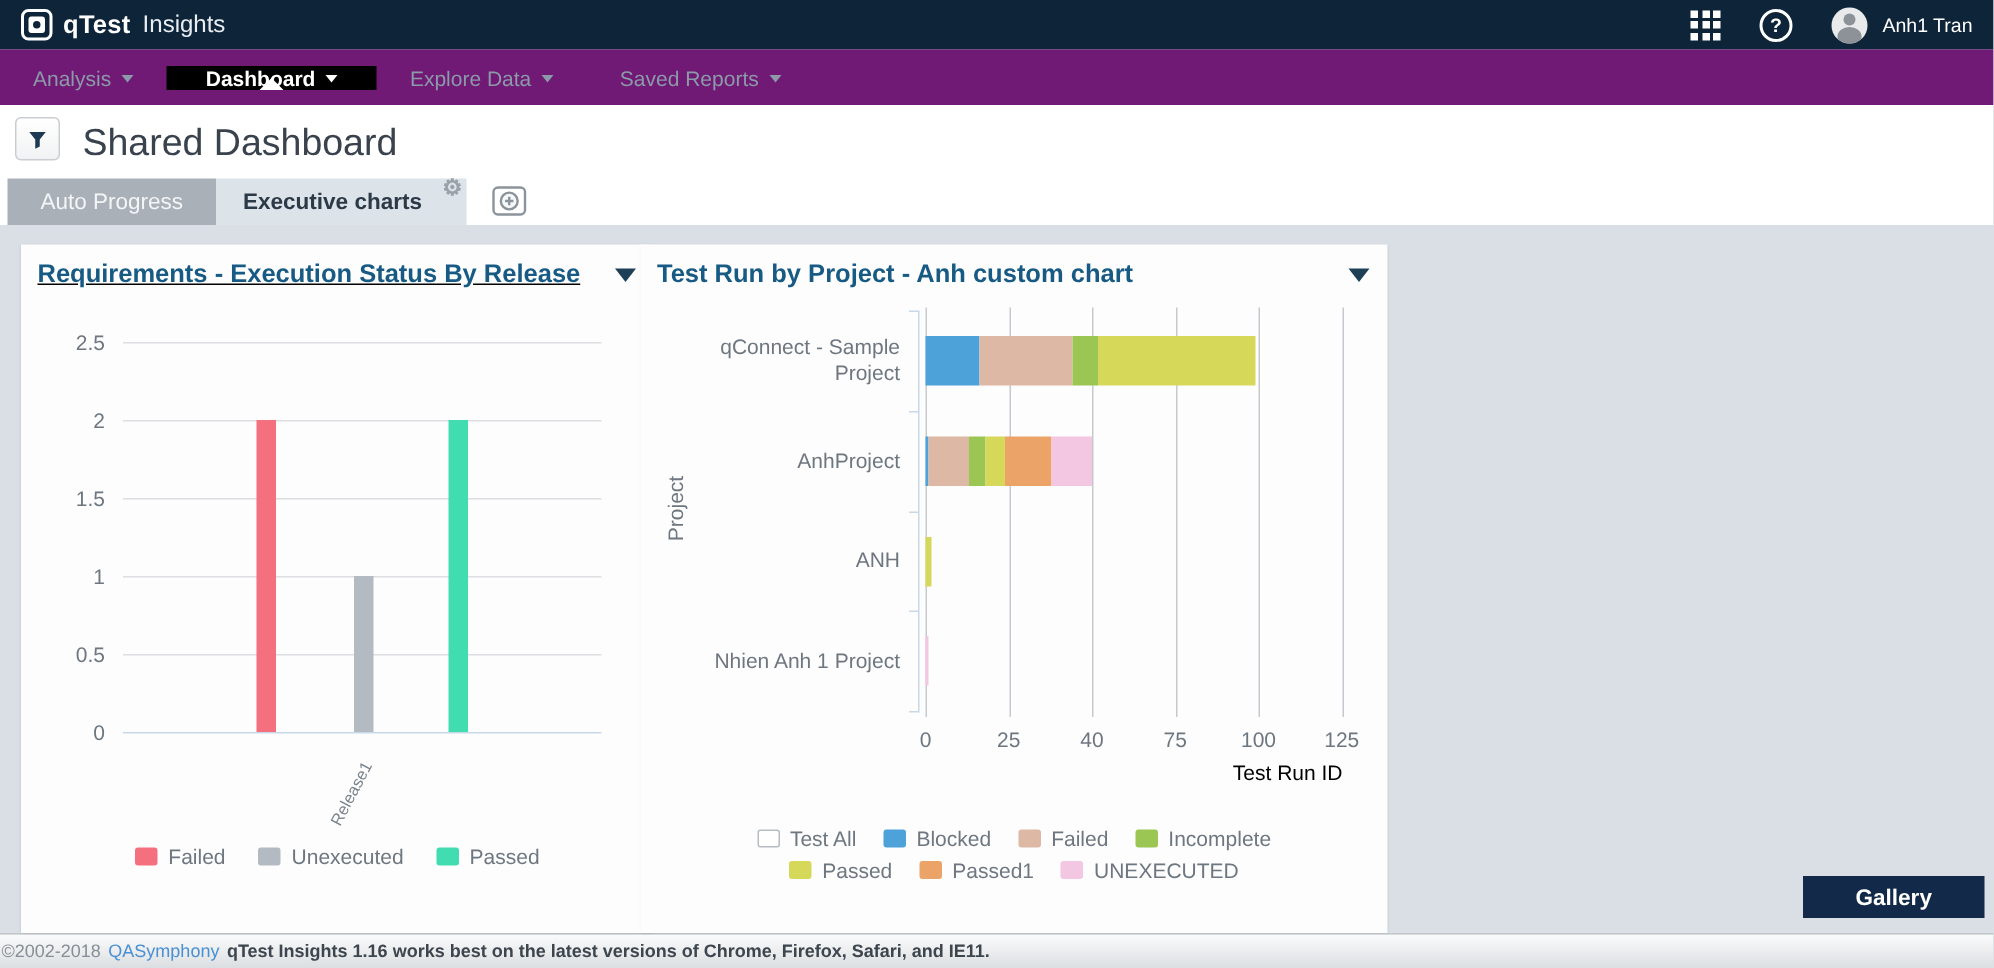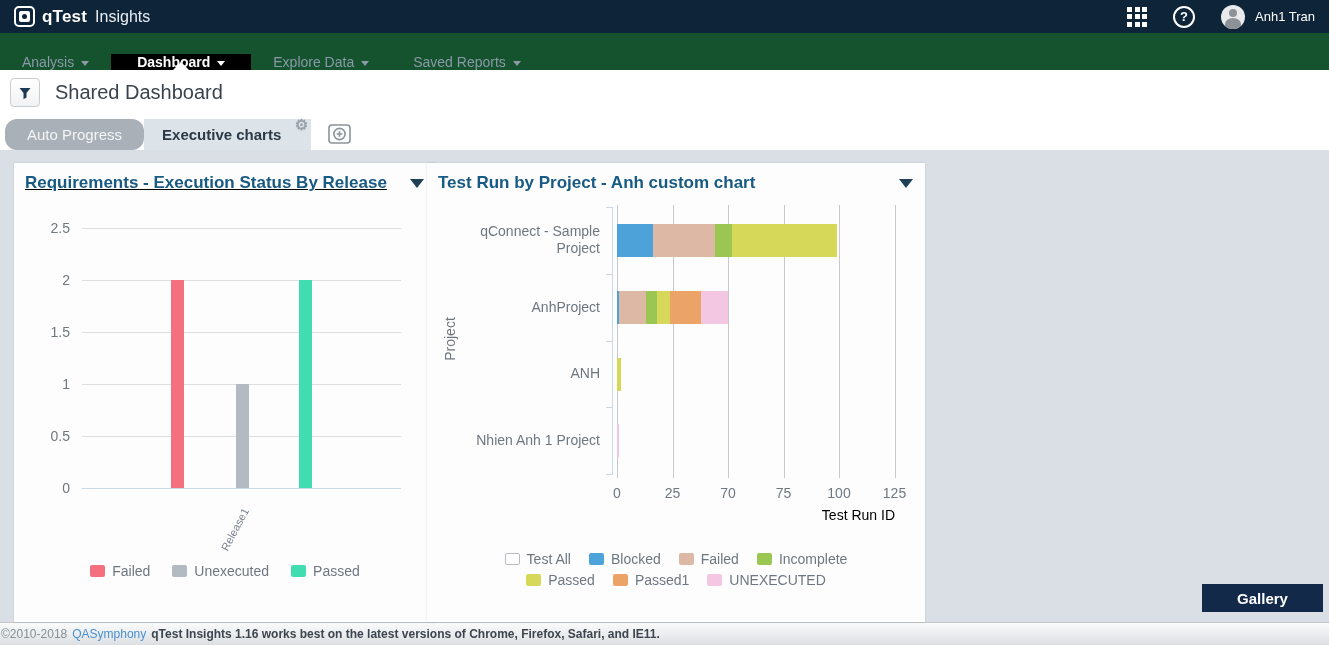--- a/index.html
+++ b/index.html
@@ -24,40 +24,40 @@
   .avatar { width:24px; height:24px; border-radius:50%; background:#e8eaec; overflow:hidden;
     position:relative; }
   .avatar::before { content:""; position:absolute; left:8px; top:4px; width:8px; height:8px;
     border-radius:50%; background:#8d9298; }
   .avatar::after { content:""; position:absolute; left:4px; top:13px; width:16px; height:12px;
     border-radius:50% 50% 0 0; background:#8d9298; }
   .username { color:#fff; font-size:13px; margin-left:-16px; }
   .user-wrap { display:flex; align-items:center; gap:10px; cursor:pointer; }
 
   
-  .navbar { height:37px; background:#14532d; display:flex; align-items:flex-end; }
+  .navbar { height:37px; background:#701a75; display:flex; align-items:center; }
   .nav-item { display:flex; align-items:center; gap:7px; padding:0 22px; color:#8b99a9;
     font-size:14px; cursor:pointer; position:relative; }
   .nav-caret { width:0; height:0; border-left:4px solid transparent; border-right:4px solid transparent;
     border-top:5px solid #8b99a9; margin-top:2px; }
   .nav-item.active { background:#000; color:#fff; font-weight:bold; padding:0 26px; }
   .nav-item.active .nav-caret { border-top-color:#fff; }
   .nav-item.active::after { content:""; position:absolute; bottom:0; left:50%; margin-left:-8px;
     width:0; height:0; border-left:8px solid transparent; border-right:8px solid transparent;
     border-bottom:8px solid #fff; }
 
   
   .header-band { height:80px; background:#fff; position:relative; }
   .filter-btn { position:absolute; left:10px; top:8px; width:30px; height:29px;
     background:linear-gradient(#fff,#f1f2f3); border:1px solid #c9cdd1; border-radius:4px;
     display:flex; align-items:center; justify-content:center; cursor:pointer; }
-  .page-title { position:absolute; left:55px; top:11px; font-size:20px; color:#3a434d; }
+  .page-title { position:absolute; left:55px; top:11px; font-size:25px; color:#3a434d; }
   .tabs { position:absolute; bottom:0; left:5px; display:flex; align-items:flex-end; }
   .tab { font-size:15px; padding:7px 22px; cursor:pointer; white-space:nowrap; }
-  .tab.inactive { background:#a9b0b7; color:#f3f5f6;border-radius:12px; }
+  .tab.inactive { background:#a9b0b7; color:#f3f5f6; }
   .tab.active { background:#dce3e9; color:#2c3947; font-weight:bold; position:relative;
     padding:7px 30px 7px 18px; }
   .gear-icon { position:absolute; top:-3px; right:3px; color:#99a1a9; font-size:15px; cursor:pointer; }
   .expand-icon { margin:0 0 5px 16px; cursor:pointer; }
 
   
   .main { position:relative; height:472px; background:#d9dfe4; }
   .card { position:absolute; top:13px; height:459px; background:#fdfdfe;
     box-shadow:0 0 2px rgba(0,0,0,.12); }
   .card1 { left:14px; width:422px;text-decoration:underline; }
@@ -222,21 +222,21 @@
 
   <div class="card card2">
     <div class="card-title">Test Run by Project - Anh custom chart</div>
     <span class="card-caret"></span>
     <div class="c2-plot" id="c2">
         <div class="c2-vgrid" style="left: 190px;"></div>
         <div class="c2-xticklab" style="left: 190px;">0</div>
         <div class="c2-vgrid" style="left: 245.5px;"></div>
         <div class="c2-xticklab" style="left: 245.5px;">25</div>
         <div class="c2-vgrid" style="left: 301px;"></div>
-        <div class="c2-xticklab" style="left: 301px;">70</div>
+        <div class="c2-xticklab" style="left: 301px;">40</div>
         <div class="c2-vgrid" style="left: 356.5px;"></div>
         <div class="c2-xticklab" style="left: 356.5px;">75</div>
         <div class="c2-vgrid" style="left: 412px;"></div>
         <div class="c2-xticklab" style="left: 412px;">100</div>
         <div class="c2-vgrid" style="left: 467.5px;"></div>
         <div class="c2-xticklab" style="left: 467.5px;">125</div>
         <div class="c2-axis"></div>
         <div class="c2-tick" style="top: 44px;"></div>
         <div class="c2-tick" style="top: 110.75px;"></div>
         <div class="c2-tick" style="top: 177.5px;"></div>
@@ -292,16 +292,16 @@
             <div>UNEXECUTED</div>
           </div>
         </div>
     </div>
   </div>
 
   <button class="gallery-btn">Gallery</button>
 </div>
 
 <div class="footer">
-  <span class="muted">©2010-2018</span>
+  <span class="muted">©2002-2018</span>
   <a>QASymphony</a>
   <span class="strong">qTest Insights 1.16 works best on the latest versions of Chrome, Firefox, Safari, and IE11.</span>
 </div>
 
 </body></html>

